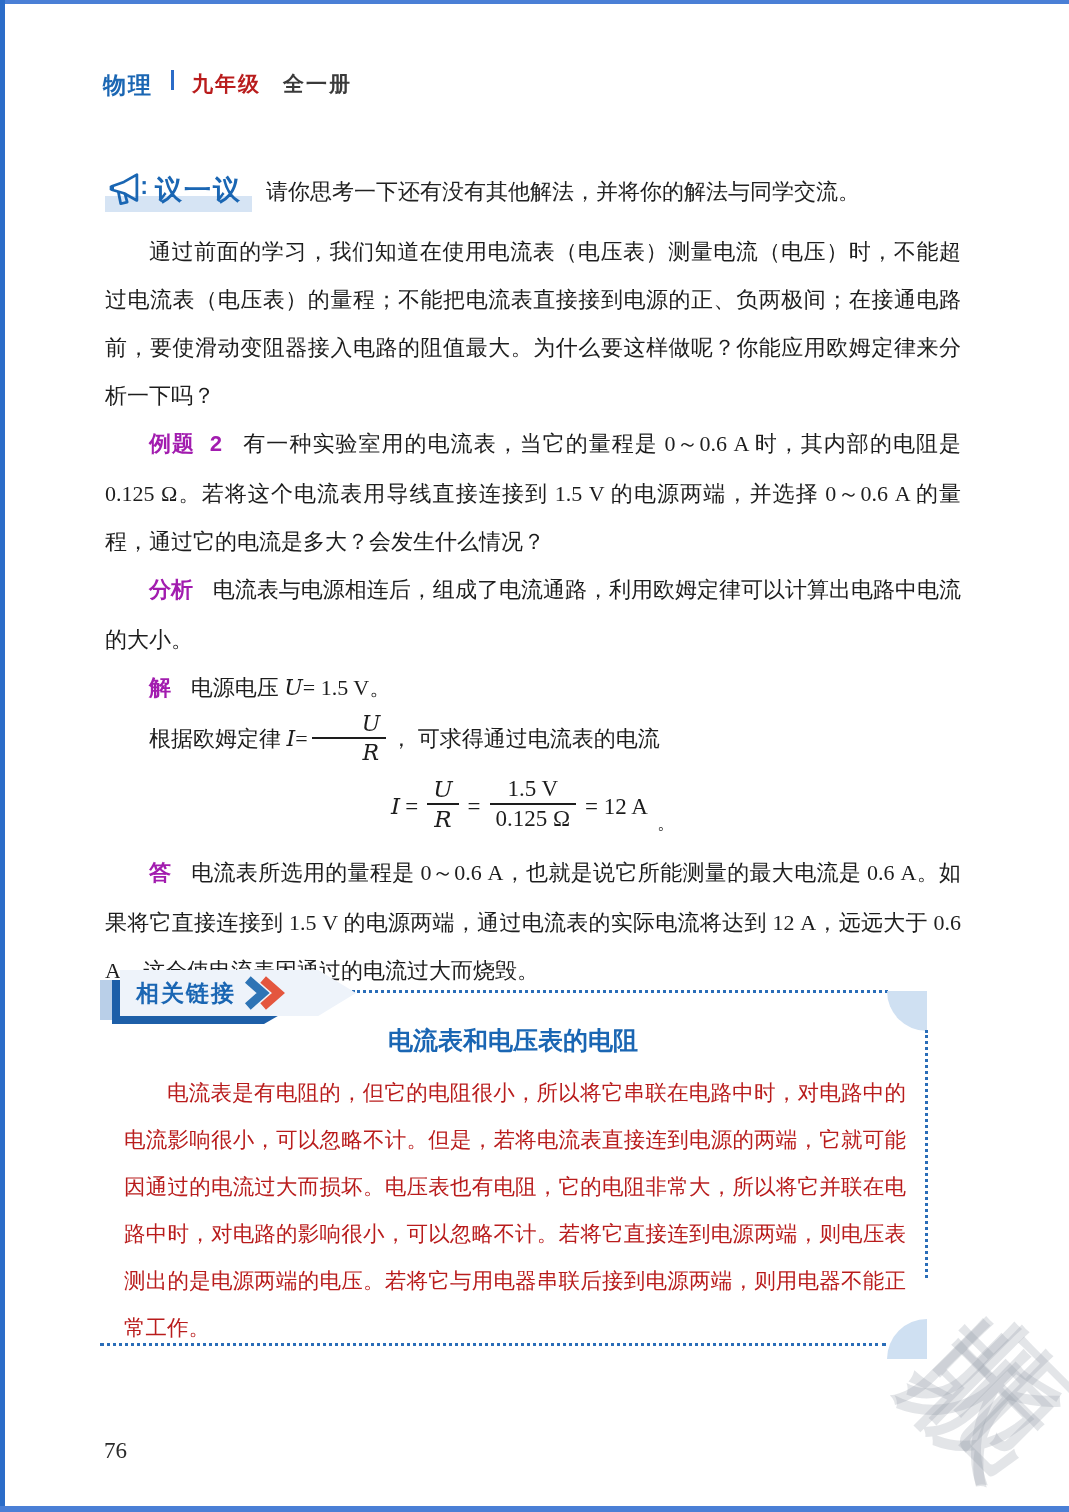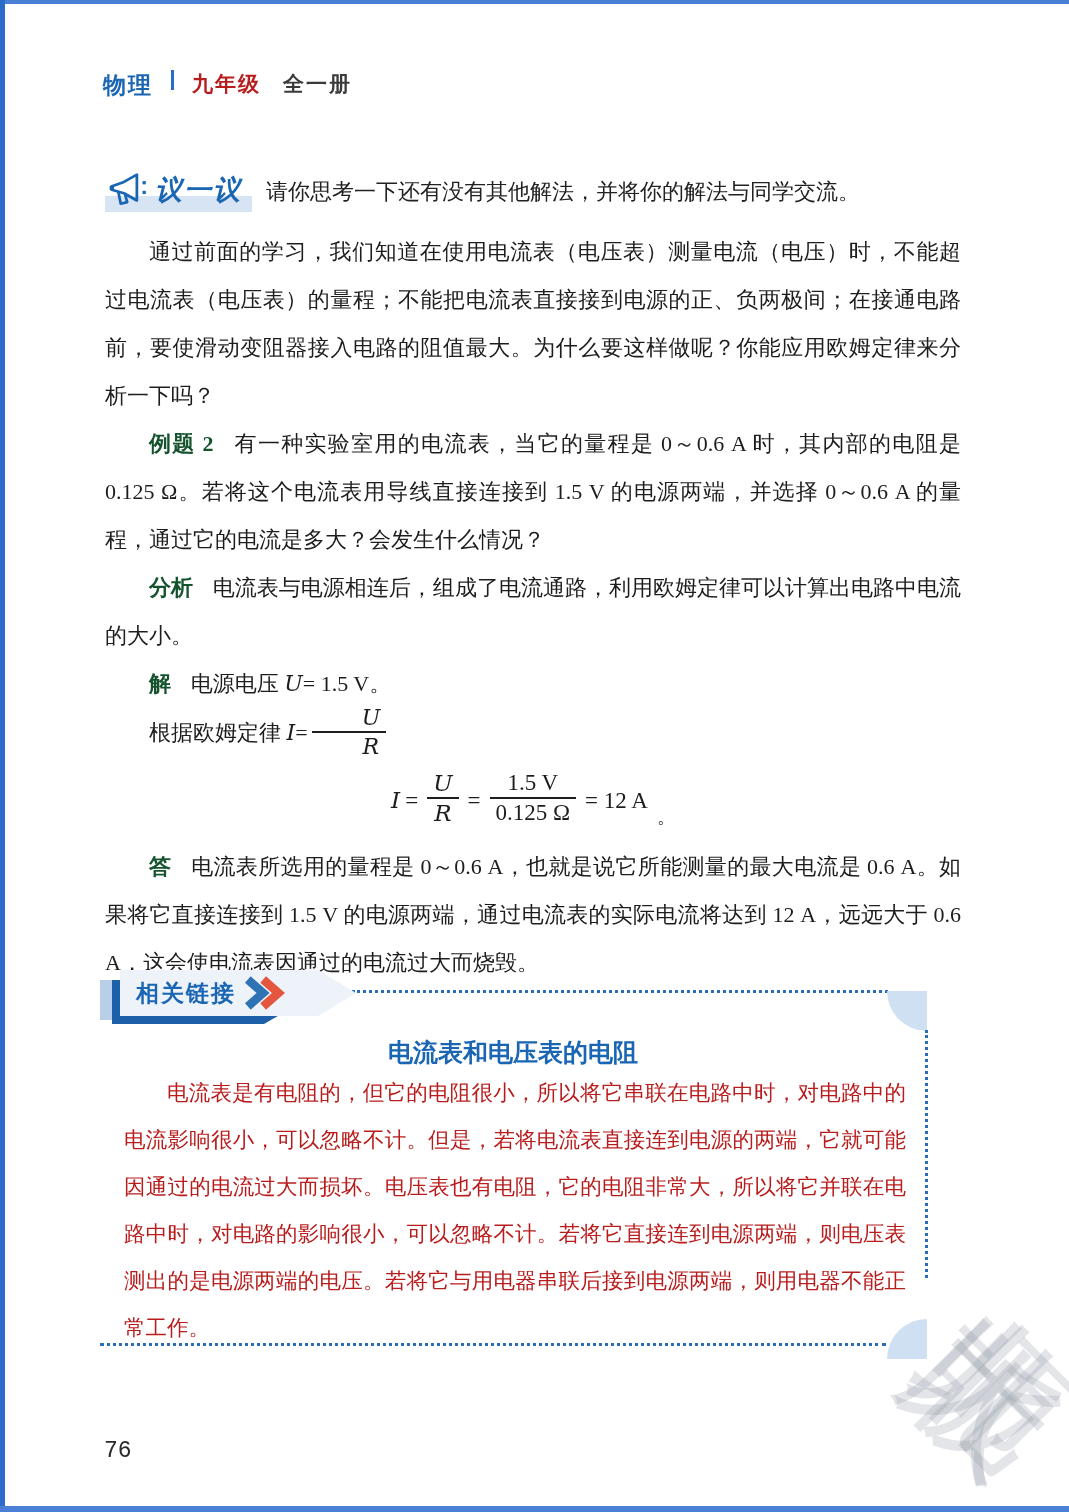--- a/index.html
+++ b/index.html
@@ -17,27 +17,27 @@
     font-family:"Liberation Sans", sans-serif;}
   .hdr-subject{color:#1a66b3;font-weight:bold;font-size:23px;letter-spacing:2px;}
   .hdr-bar{display:inline-block;width:3px;height:20px;background:#2b6cc8;margin:0 18px;}
   .hdr-grade{color:#b91c1c;font-size:21px;font-weight:bold;letter-spacing:2px;margin-right:22px;}
   .hdr-volume{color:#3a3a3a;font-size:21px;font-weight:bold;letter-spacing:2px;}
 
   
   .content{position:absolute;left:105px;top:170px;width:856px;
     font-size:22px;line-height:48px;text-align:justify;}
   .content p{margin:0;text-indent:2em;}
-  .hei{font-family:Liberation Serif, serif;font-weight:bold;color:#14532d;}
+  .hei{font-family:Liberation Mono, monospace;font-weight:bold;color:#a21caf;}
   .lbl{margin-right:0.9em;}
 
   
   .discuss{display:flex;align-items:flex-end;margin-bottom:16px;}
   .discuss-badge{display:flex;align-items:center;padding:0 10px 2px 2px;
-    background:linear-gradient(to bottom, transparent 62%, #d6e4f4 62%);font-style:italic;}
+    background:linear-gradient(to bottom, transparent 62%, #d6e4f4 62%);}
   .discuss-label{font-family:"Liberation Sans", sans-serif;font-weight:bold;
     color:#1a66b3;font-size:27px;line-height:40px;letter-spacing:2px;margin-left:6px;}
   .discuss-text{font-size:22px;line-height:40px;margin-left:14px;color:#222;}
 
   
   .var{font-family:"DejaVu Serif", serif;font-style:italic;}
   .frac{display:inline-block;vertical-align:middle;text-align:center;line-height:1.15;
     margin:0 4px;position:relative;top:-3px;}
   .frac .num{display:block;border-bottom:2px solid #1d1d1d;padding:0 6px 1px;}
   .frac .den{display:block;padding:1px 6px 0;}
@@ -62,29 +62,29 @@
   .rel-ribbon{position:absolute;left:0;top:12px;width:30px;height:40px;background:#b9cfe8;}
   .rel-tagwrap{position:absolute;left:20px;top:2px;width:232px;height:50px;}
   .rel-tagshadow{position:absolute;left:-8px;top:10px;width:190px;height:44px;
     background:#1d5fa8;clip-path:polygon(0 0,80% 0,100% 50%,80% 100%,0 100%);}
   .rel-tag{position:absolute;left:0;top:0;width:236px;height:46px;background:#eef3fa;
     clip-path:polygon(0 0,84% 0,100% 50%,84% 100%,0 100%);
     display:flex;align-items:center;}
   .rel-taglabel{font-family:"Liberation Sans", sans-serif;font-weight:bold;
     color:#1a66b3;font-size:23px;letter-spacing:2px;padding-left:16px;}
   .rel-chevrons{margin-left:8px;}
-  .rel-title{margin:16px;position:absolute;top:52px;left:0;right:24px;text-align:center;
+  .rel-title{margin:4px;position:absolute;top:52px;left:0;right:24px;text-align:center;
     font-family:"Liberation Sans", sans-serif;font-weight:bold;color:#1a66b3;
     font-size:25px;}
   .rel-body{position:absolute;top:102px;left:24px;width:782px;margin:0;
     font-size:21.5px;line-height:47px;text-align:justify;text-indent:2em;color:#b91c1c;}
 
   
   .page-number{position:absolute;left:104px;bottom:48px;
-    font-family:Liberation Mono, monospace;font-size:23px;color:#2a2a2a;}
+    font-family:Liberation Serif, serif;font-size:23px;color:#2a2a2a;}
   .watermark{position:absolute;left:640px;top:1090px;width:440px;height:440px;
     writing-mode:vertical-rl;transform:rotate(45deg);
     font-family:"Liberation Serif", serif;font-size:140px;line-height:1.0;
     color:rgba(148,155,165,0.26);letter-spacing:8px;pointer-events:none;white-space:nowrap;}
 </style>
 </head>
 <body>
 
 <div class="page">
   <div class="edge-top"></div>
@@ -119,21 +119,21 @@
     </div>
 
     <p><span>通过前面的学习，我们知道在使用电流表（电压表）测量电流（电压）时，不能超过电流表（电压表）的量程；不能把电流表直接接到电源的正、负两极间；在接通电路前，要使滑动变阻器接入电路的阻值最大。为什么要这样做呢？你能应用欧姆定律来分析一下吗？</span></p>
 
     <p><span class="hei lbl">例题 2</span><span>有一种实验室用的电流表，当它的量程是 0～0.6 A 时，其内部的电阻是 0.125 Ω。若将这个电流表用导线直接连接到 1.5 V 的电源两端，并选择 0～0.6 A 的量程，通过它的电流是多大？会发生什么情况？</span></p>
 
     <p><span class="hei lbl">分析</span><span>电流表与电源相连后，组成了电流通路，利用欧姆定律可以计算出电路中电流的大小。</span></p>
 
     <p><span class="hei lbl">解</span><span>电源电压 </span><span class="var">U</span><span>= 1.5 V。</span></p>
 
-    <p class="ohm-line"><span>根据欧姆定律 </span><span class="var">I</span><span class="gap">=</span><span class="frac"><span class="num var">U</span><span class="den var">R</span></span></p>
+    <p class="ohm-line"><span>根据欧姆定律 </span><span class="var">I</span><span class="gap">=</span><span class="frac"><span class="num var">U</span><span class="den var">R</span></span><span>， 可求得通过电流表的电流</span></p>
 
     <div class="equation">
       <span class="var">I</span>
       <span class="gap">=</span>
       <span class="frac">
           <span class="num var">U</span>
           <span class="den var">R</span>
         </span>
       <span class="gap">=</span>
       <span class="frac">

